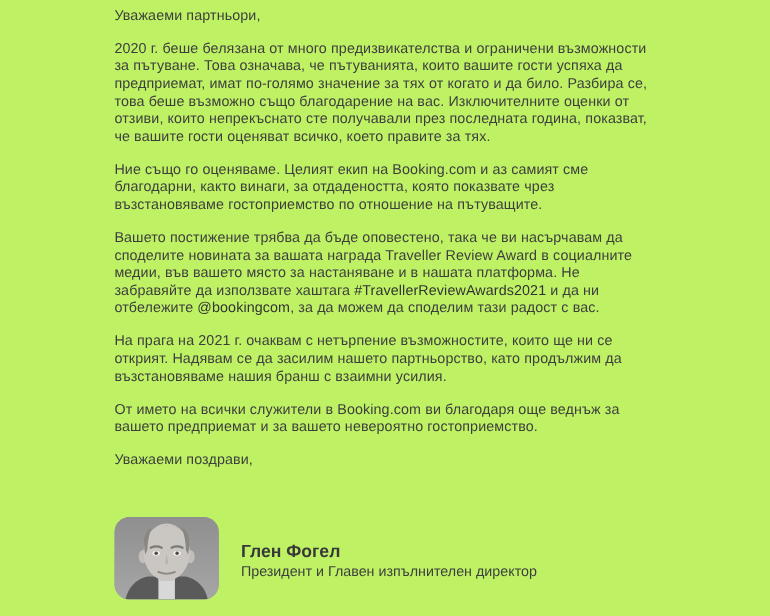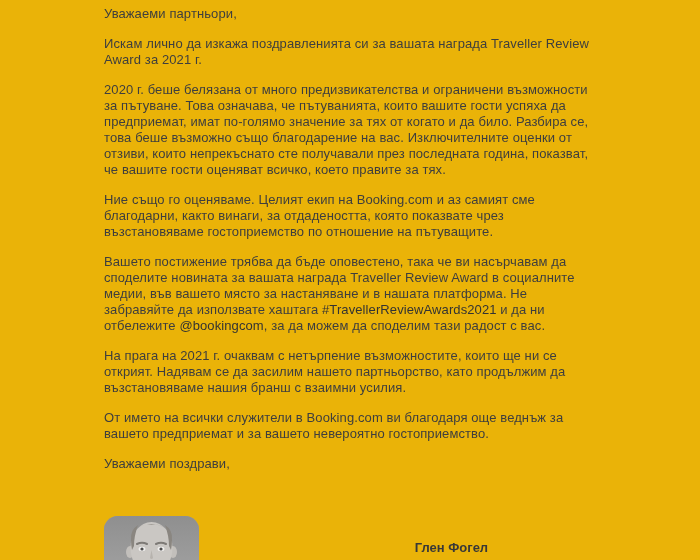--- a/index.html
+++ b/index.html
@@ -11,21 +11,21 @@
     width: 700px;
     height: 560px;
     overflow: hidden;
     font-family: "Liberation Sans", "DejaVu Sans", sans-serif;
     color: #3e3e3e;
   }
   .page {
     width: 700px;
     height: 560px;
     position: relative;
-    background: #eab308;
+    background: #bef264;
   }
   .letter {
     position: absolute;
     left: 104px;
     top: 6px;
     width: 489px;
   }
   .letter p {
     margin: 0 0 14px 0;
     font-size: 13px;
@@ -49,42 +49,40 @@
     overflow: hidden;
     flex: 0 0 auto;
     background: #9b9b9b;
   }
   .sig-photo svg { display: block; }
   .sig-text {
     padding-top: 23px;
     padding-left: 20px;
   }
   .sig-name {
-    font-size: 13px;
+    font-size: 16px;
     font-weight: bold;
     line-height: 17px;
     color: #383838;
-    text-align: right;
   }
   .sig-title {
     font-size: 13px;
     line-height: 16px;
     margin-top: 2px;
     color: #3e3e3e;
   }
 </style>
 </head>
 <body>
 
 <div class="page">
   <div class="letter">
 
     <p>Уважаеми партньори,</p>
 
-    <p>Искам лично да изкажа поздравленията си за вашата награда Traveller Review Award за 2021 г.</p>
 
     <p>2020 г. беше белязана от много предизвикателства и ограничени възможности за пътуване. Това означава, че пътуванията, които вашите гости успяха да предприемат, имат по-голямо значение за тях от когато и да било. Разбира се, това беше възможно също благодарение на вас. Изключителните оценки от отзиви, които непрекъснато сте получавали през последната година, показват, че вашите гости оценяват всичко, което правите за тях.</p>
 
     <p>Ние също го оценяваме. Целият екип на Booking.com и аз самият сме благодарни, както винаги, за отдадеността, която показвате чрез възстановяваме гостоприемство по отношение на пътуващите.</p>
 
     <p><span>Вашето постижение трябва да бъде оповестено, така че ви насърчавам да споделите новината за вашата награда Traveller Review Award в социалните медии, във вашето място за настаняване и в нашата платформа. Не забравяйте да използвате хаштага </span><b>#TravellerReviewAwards2021</b><span> и да ни отбележите </span><b>@bookingcom</b><span>, за да можем да споделим тази радост с вас.</span></p>
 
     <p>На прага на 2021 г. очаквам с нетърпение възможностите, които ще ни се открият. Надявам се да засилим нашето партньорство, като продължим да възстановяваме нашия бранш с взаимни усилия.</p>
 
     <p>От името на всички служители в Booking.com ви благодаря още веднъж за вашето предприемат и за вашето невероятно гостоприемство.</p>

